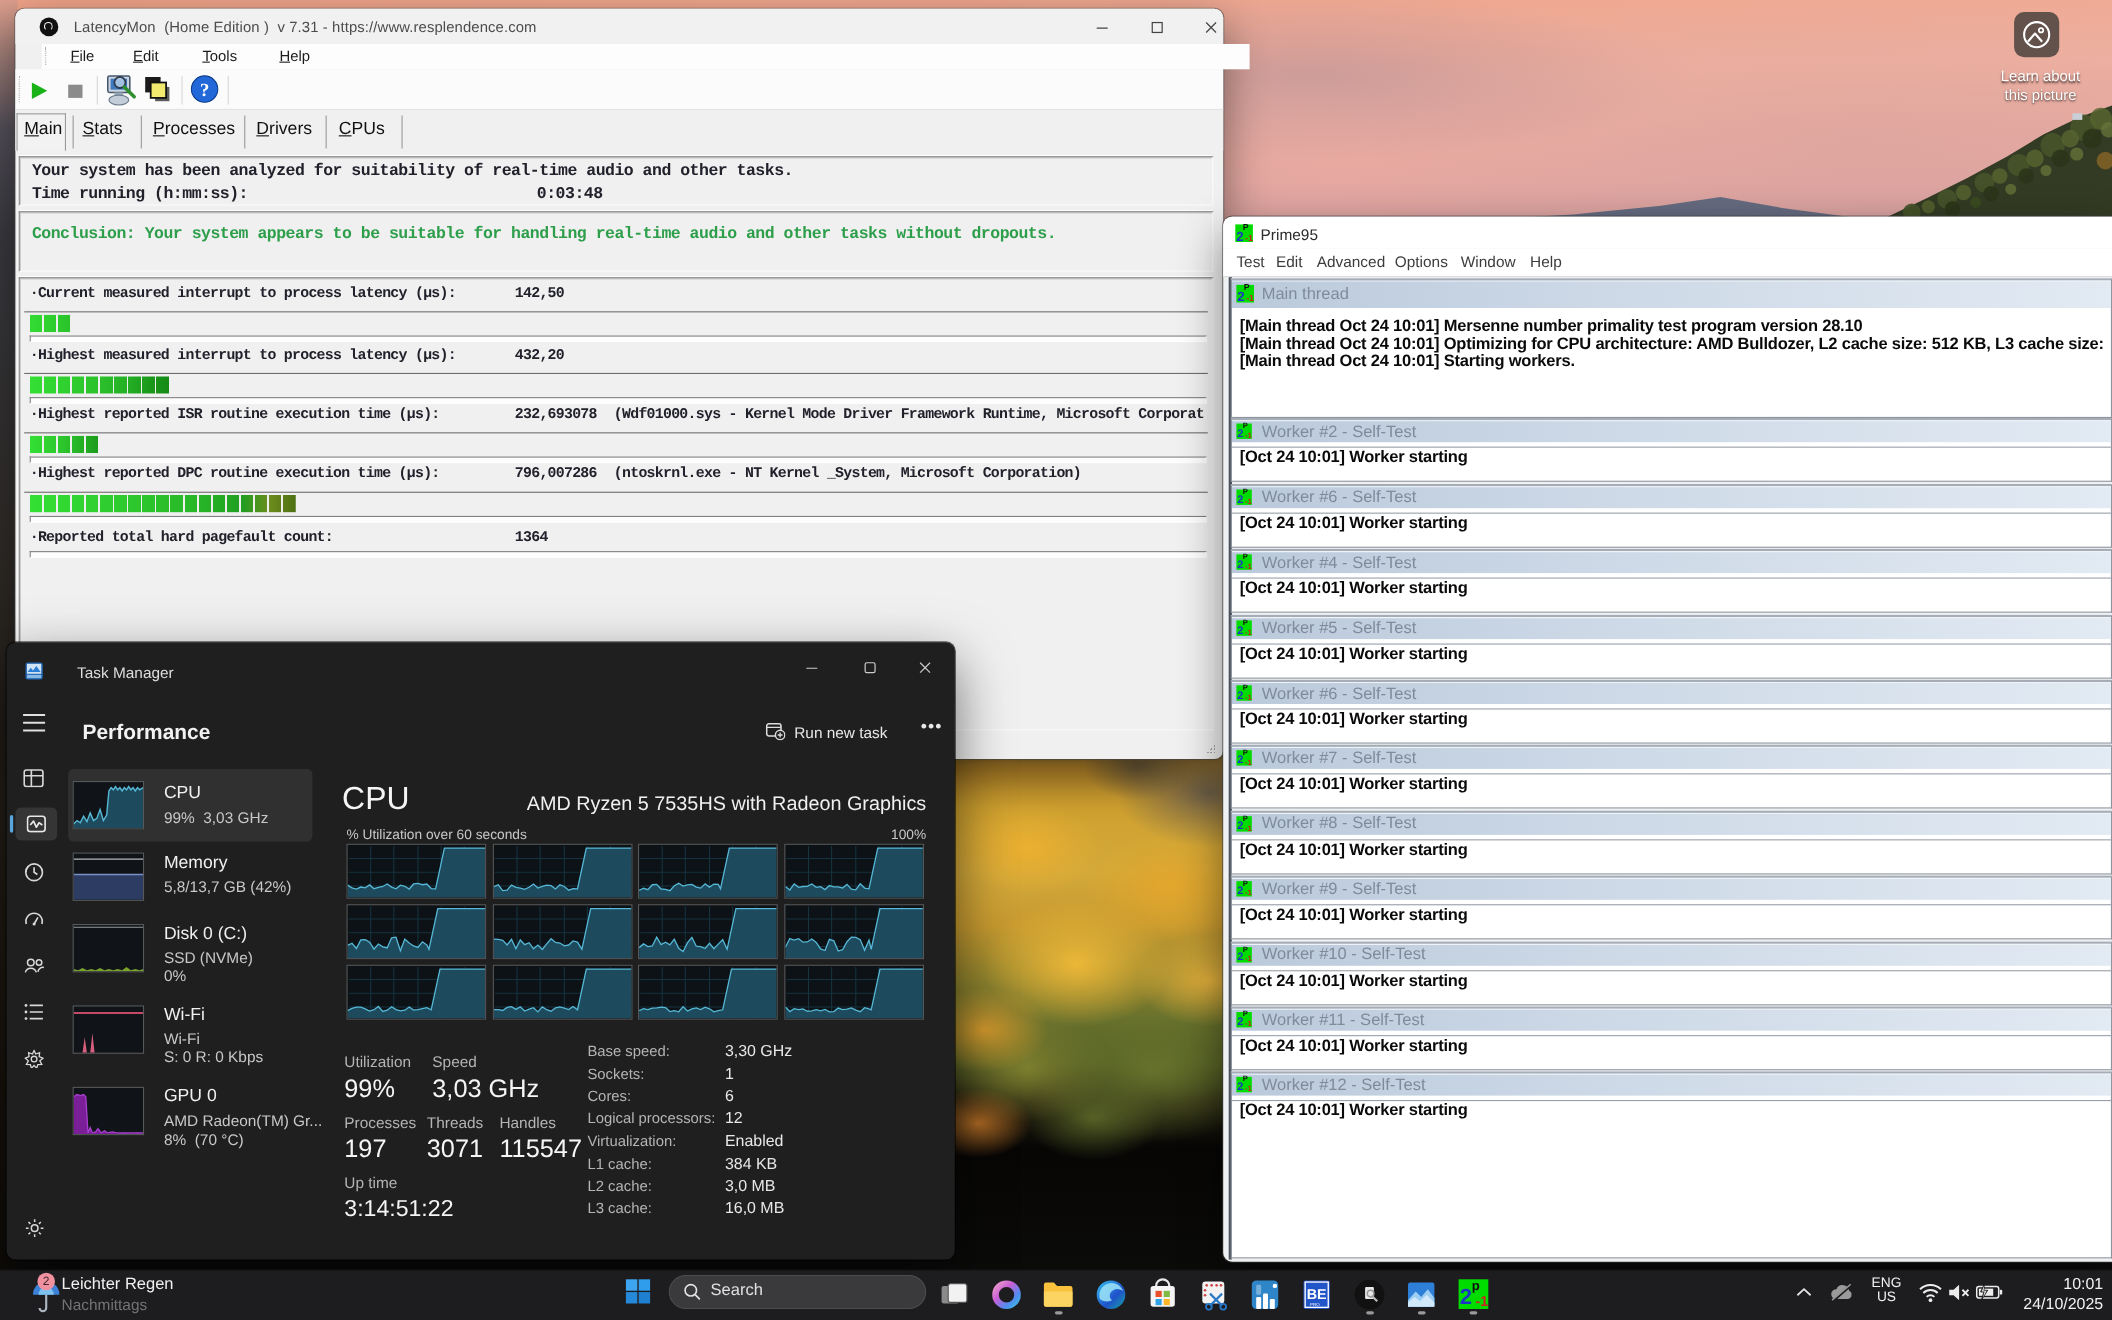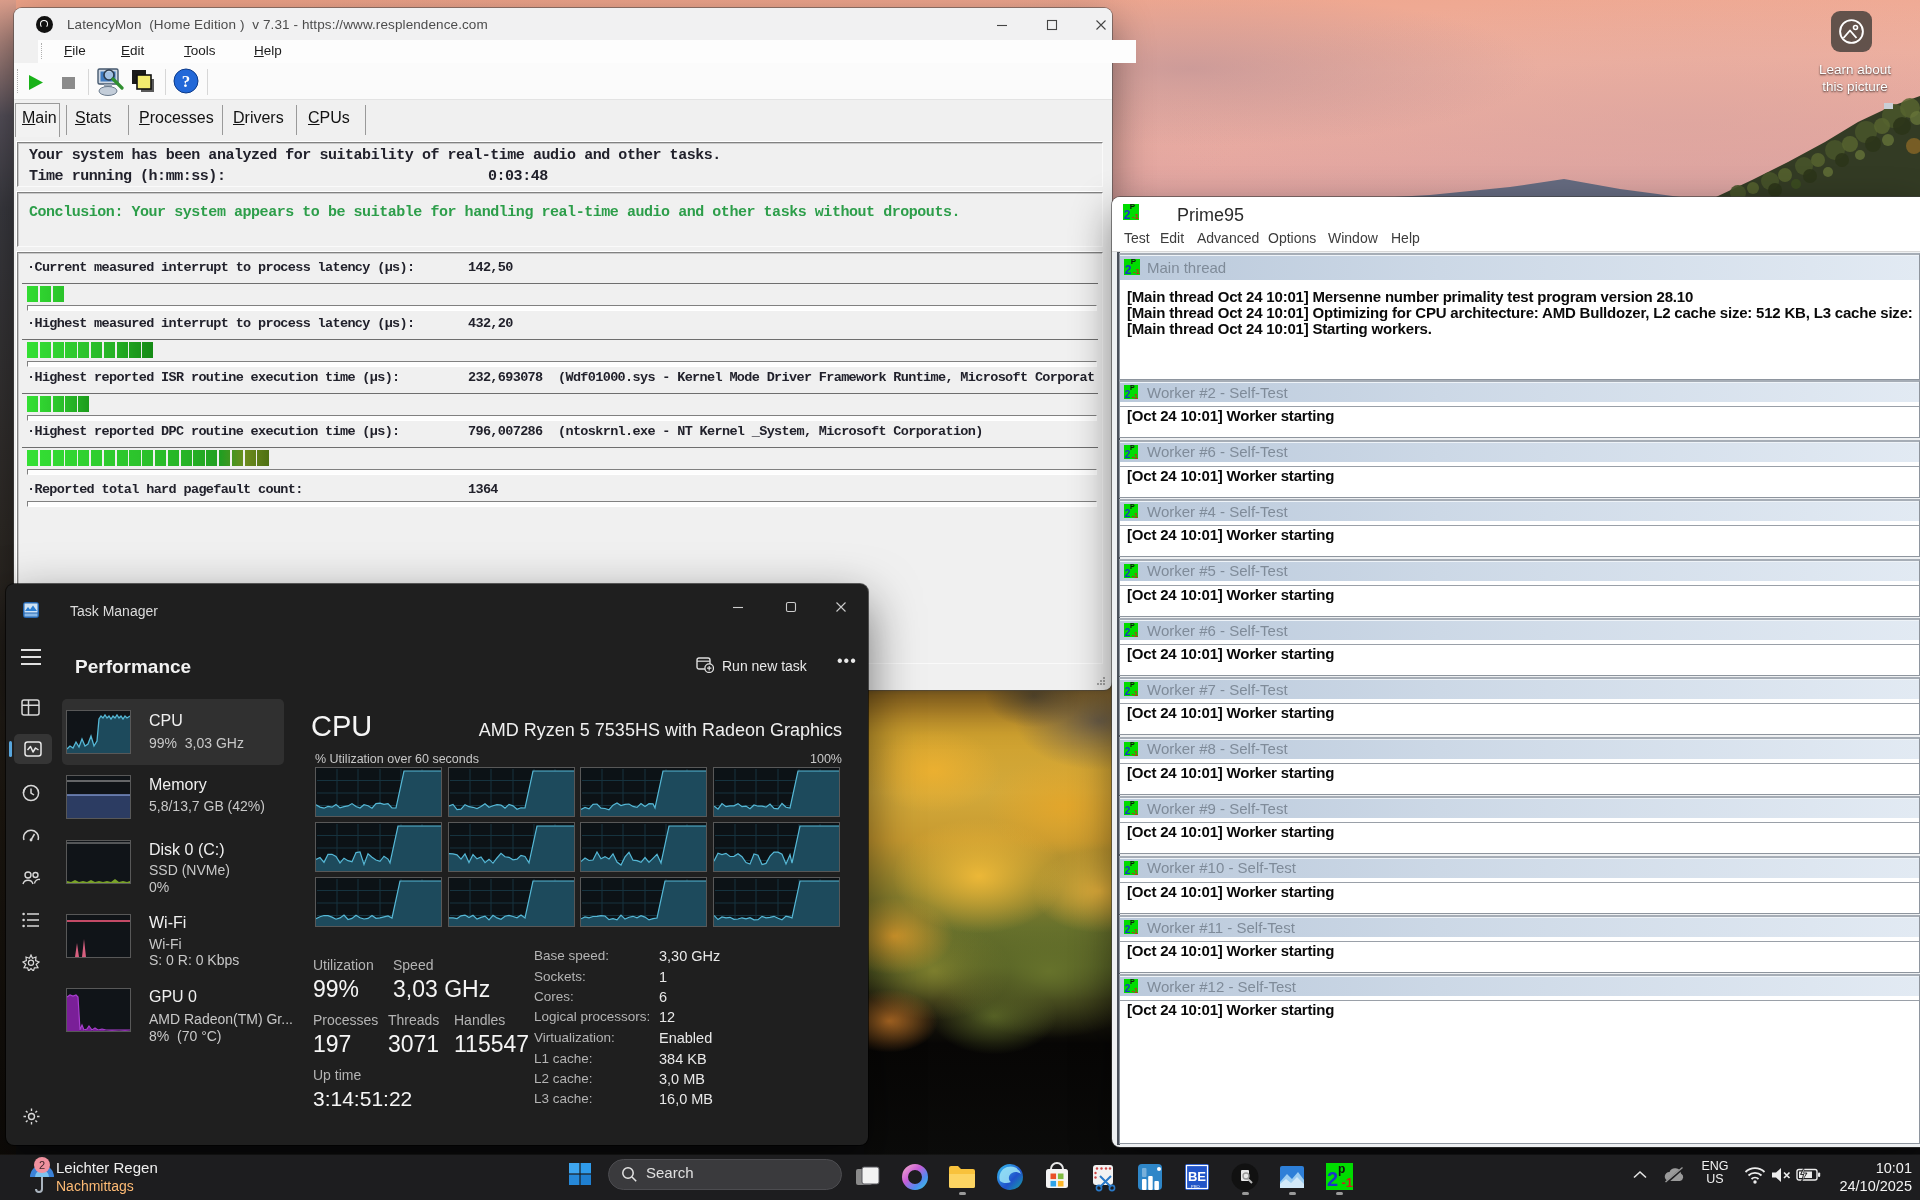--- a/index.html
+++ b/index.html
@@ -529,21 +529,21 @@
     <div class="rval" style="top:507px;">16,0 MB</div>
 </div>
 
 <div class="abs" id="p95">
 <div class="abs" style="left:0;top:0;width:100%;height:29px;background:#fff;border-radius:8px 0 0 0;"></div>
 <div class="p95icon" style="left:11px;top:7px;width:16px;height:16px;">
       <i style="left:0.8px;bottom:-1px;font-size:12px;color:#1a35c8;">2</i>
       <i style="left:6.72px;top:-1px;font-size:8px;color:#111;">P</i>
       <i style="right:0px;bottom:-1px;font-size:8px;color:#d02020;">-1</i>
     </div>
-<div class="abs" style="left:34px;top:8px;font-size:18px;color:#2b2b2b;margin-left:31px;">Prime95</div>
+<div class="abs" style="left:34px;top:8px;font-size:14px;color:#2b2b2b;">Prime95</div>
 <div class="abs" style="left:0;top:29px;width:100%;height:26px;background:#fff;border-bottom:1px solid #d8d8d8;"></div>
 <div class="abs" style="left:12px;top:33px;font-size:14px;color:#3c3c3c;">Test</div>
 <div class="abs" style="left:48px;top:33px;font-size:14px;color:#3c3c3c;">Edit</div>
 <div class="abs" style="left:85px;top:33px;font-size:14px;color:#3c3c3c;">Advanced</div>
 <div class="abs" style="left:156px;top:33px;font-size:14px;color:#3c3c3c;">Options</div>
 <div class="abs" style="left:216px;top:33px;font-size:14px;color:#3c3c3c;">Window</div>
 <div class="abs" style="left:279px;top:33px;font-size:14px;color:#3c3c3c;">Help</div>
 <div class="abs" style="left:5px;top:55px;width:3px;height:893px;background:#4a505a;"></div>
 <div class="mdi" style="top:56px;height:127px;">
  <div class="mdit" style="height:25px;"></div>
@@ -671,21 +671,21 @@
 
 <div class="abs" id="bar">
 <svg class="abs" style="left:26px;top:8px;" width="32" height="32" viewBox="0 0 32 32">
  <path d="M4 14 a12 12 0 0 1 24 0 L4 14 Z" fill="#3b82d8"></path>
  <path d="M4 14 a12 12 0 0 1 24 0" fill="none"></path>
  <path d="M9 14 a7 7 0 0 1 14 0" fill="#7ec3f0"></path>
  <path d="M16 14 V26 a3 3 0 0 1 -6 0" fill="none" stroke="#aab4be" stroke-width="2"></path>
 </svg>
 <div class="abs" style="left:34px;top:2px;width:16px;height:16px;border-radius:50%;background:#f0919f;color:#40242a;font-size:11px;text-align:center;line-height:16px;">2</div>
 <div class="abs" style="left:56px;top:4px;font-size:15px;color:#f0f0f0;">Leichter Regen</div>
-<div class="abs" style="left:56px;top:23px;font-size:14px;color:#fdba74;">Nachmittags</div>
+<div class="abs" style="left:56px;top:23px;font-size:14px;color:#737373;">Nachmittags</div>
 <svg class="abs" style="left:568px;top:7px;" width="24" height="24" viewBox="0 0 24 24">
  <rect x="1" y="1" width="10.4" height="10.4" fill="#3ea6f0"></rect>
       <rect x="12.6" y="1" width="10.4" height="10.4" fill="#2f9cec"></rect>
  <rect x="1" y="12.6" width="10.4" height="10.4" fill="#2688d8"></rect>
       <rect x="12.6" y="12.6" width="10.4" height="10.4" fill="#1f7fd0"></rect>
 </svg>
 <div class="abs" style="left:608px;top:4px;width:234px;height:31px;border-radius:16px;background:#3a3a3d;border:1px solid #4c4c50;"></div>
 <svg class="abs" style="left:621px;top:11px;" width="17" height="17" viewBox="0 0 17 17">
       <circle cx="7" cy="7" r="5.2" fill="none" stroke="#e4e4e4" stroke-width="1.5"></circle>
       <path d="M11 11 L15.2 15.2" stroke="#e4e4e4" stroke-width="1.5"></path>

